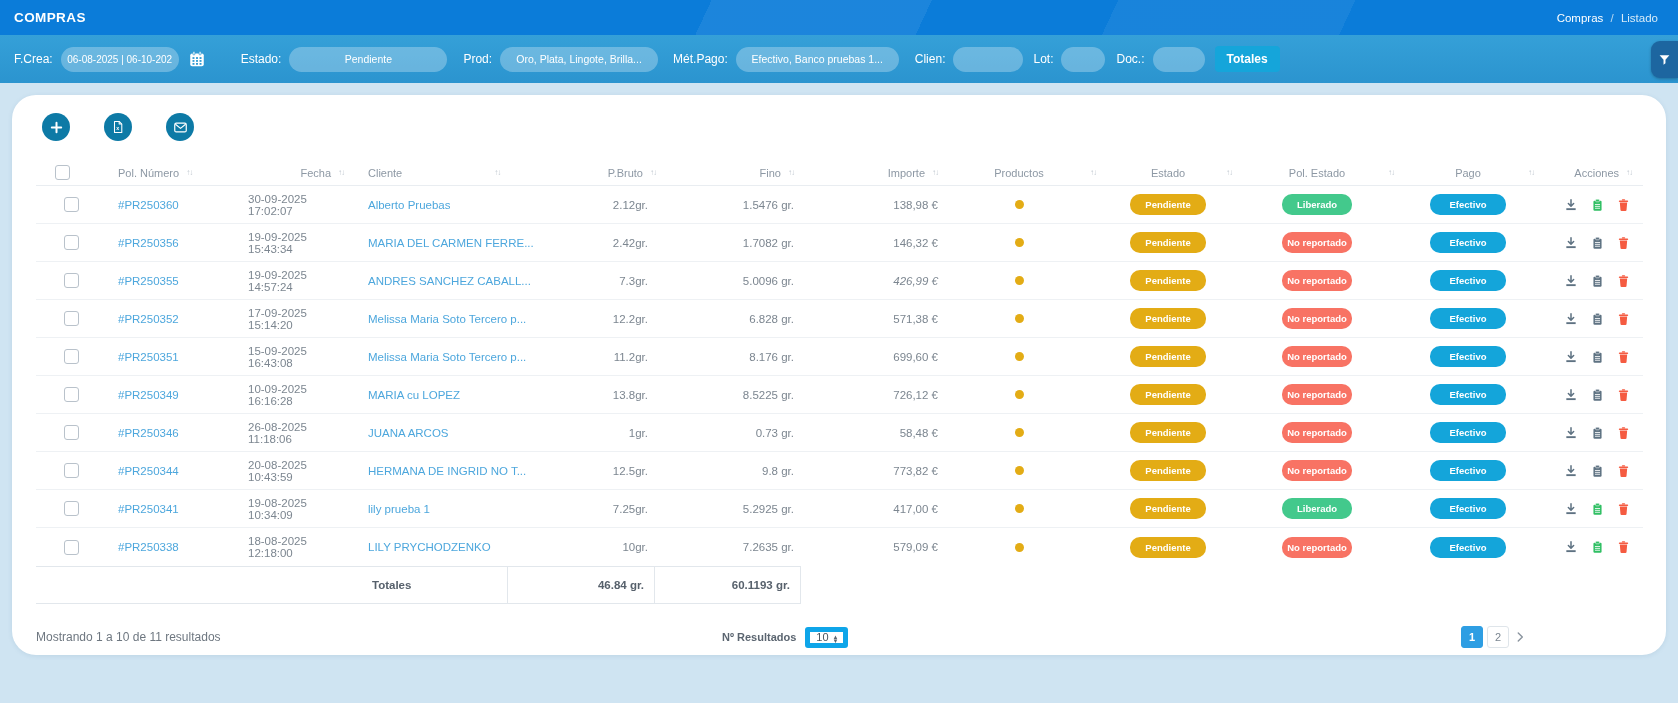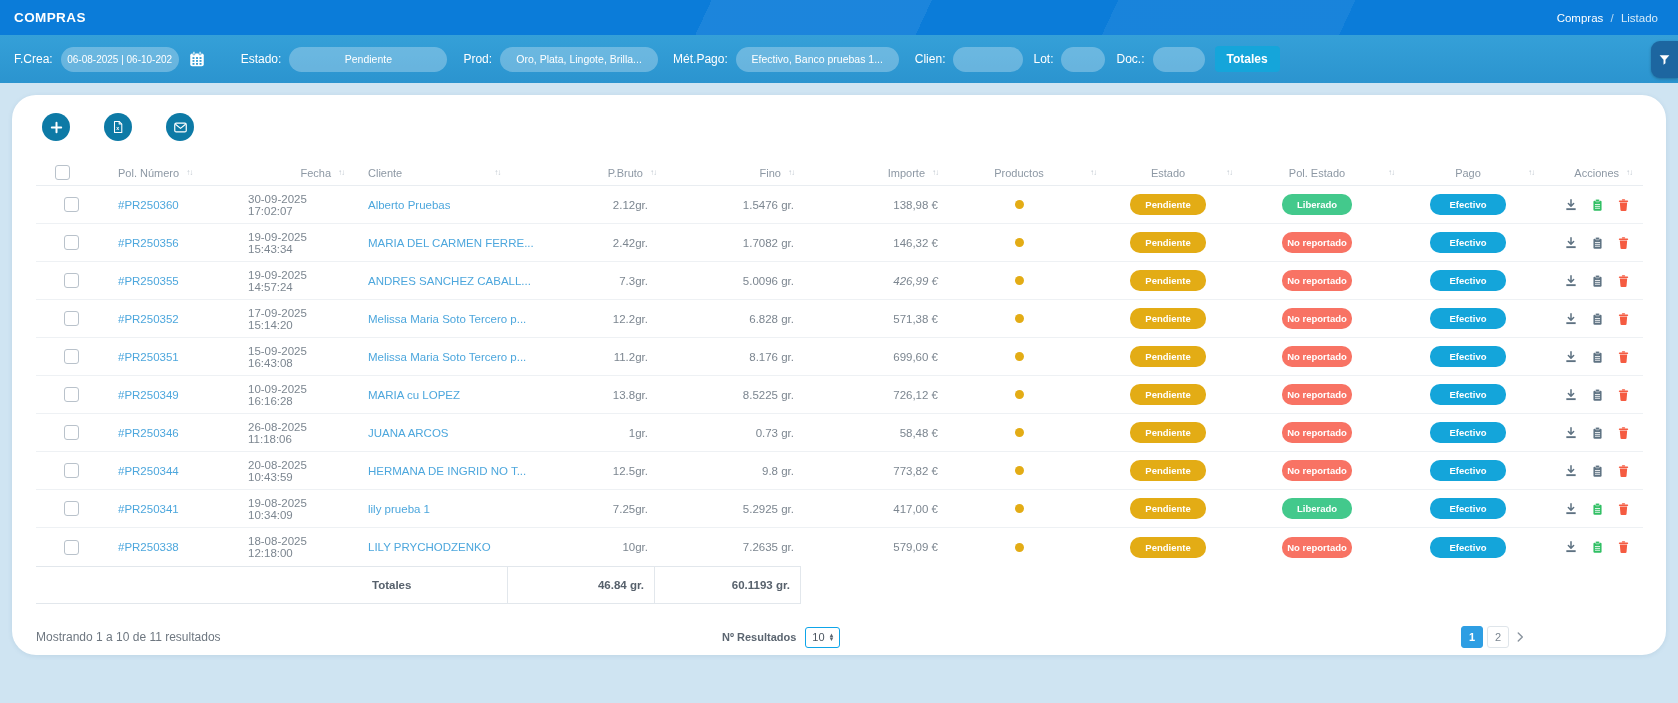--- a/index.html
+++ b/index.html
@@ -95,21 +95,21 @@
   .tot-label { width:150px; padding-left:14px; }
   .tot-bruto { width:147px; justify-content:flex-end; padding-right:10px; }
   .tot-fino { width:146px; justify-content:flex-end; padding-right:10px; }
   .tot-importe { width:145px; justify-content:flex-end; padding-right:11px; }
 
   
   .card-footer { position:relative; margin-top:17px; height:32px; display:flex; align-items:center; }
   .showing { font-size:12px; color:#6e7780; }
   .results-group { position:absolute; left:686px; display:flex; align-items:center; }
   .results-label { font-size:11px; font-weight:bold; color:#5b6570; margin-right:9px; }
-  .results-box { display:flex; align-items:center; border:1px solid #0ea5e9; border-radius:3px;
+  .results-box { display:flex; align-items:flex-end; border:5px solid #0ea5e9; border-radius:3px;
     height:21px; padding:0 4px 0 6px; background:#fff; cursor:pointer; }
   .results-value { font-size:11px; color:#4a5560; margin-right:4px; }
   .spinner { display:flex; flex-direction:column; line-height:4px; font-size:6px; color:#5b6570; }
   .pagination { position:absolute; right:116px; display:flex; gap:4px; align-items:center; }
   .page-btn { width:22px; height:22px; border-radius:3px; border:1px solid #dfe5ea; background:#fff;
     color:#7a8590; font-size:11px; font-family:inherit; cursor:pointer; display:flex; align-items:center; justify-content:center; }
   .page-btn.active { background:var(--pagination_active,#2e9ee3); border-color:var(--pagination_active,#2e9ee3); color:#fff; font-weight:bold; }
   .page-next { border:none; background:transparent; color:#8a949e; cursor:pointer; display:flex; align-items:center; }
 </style>
 </head>

